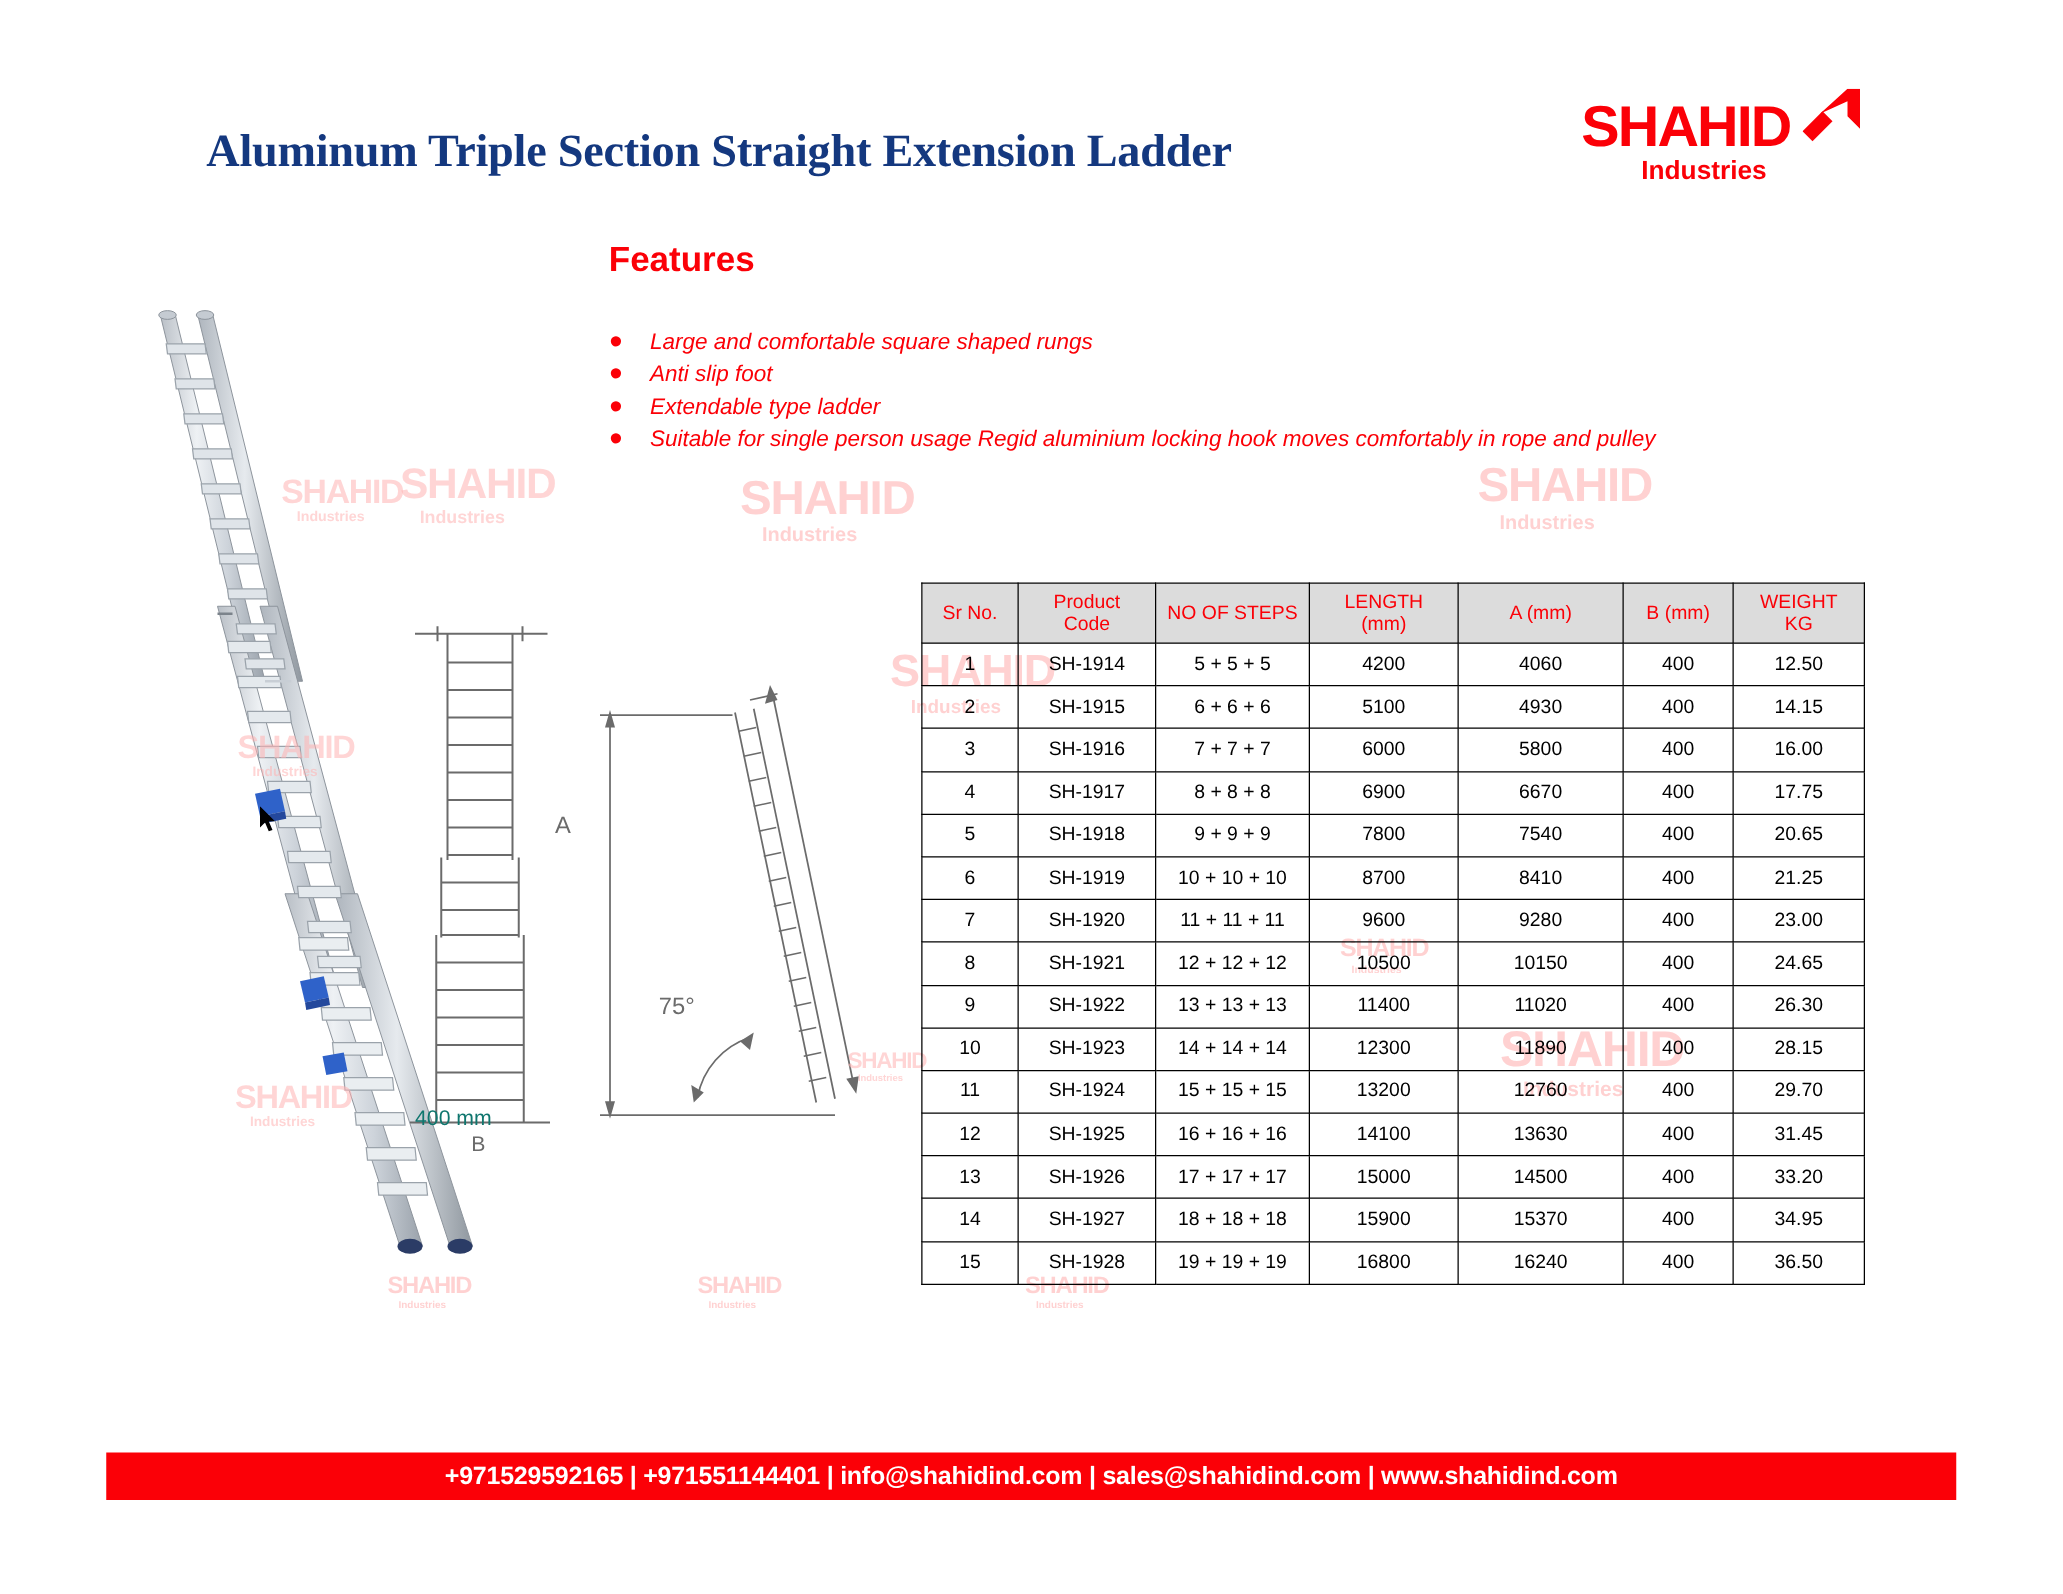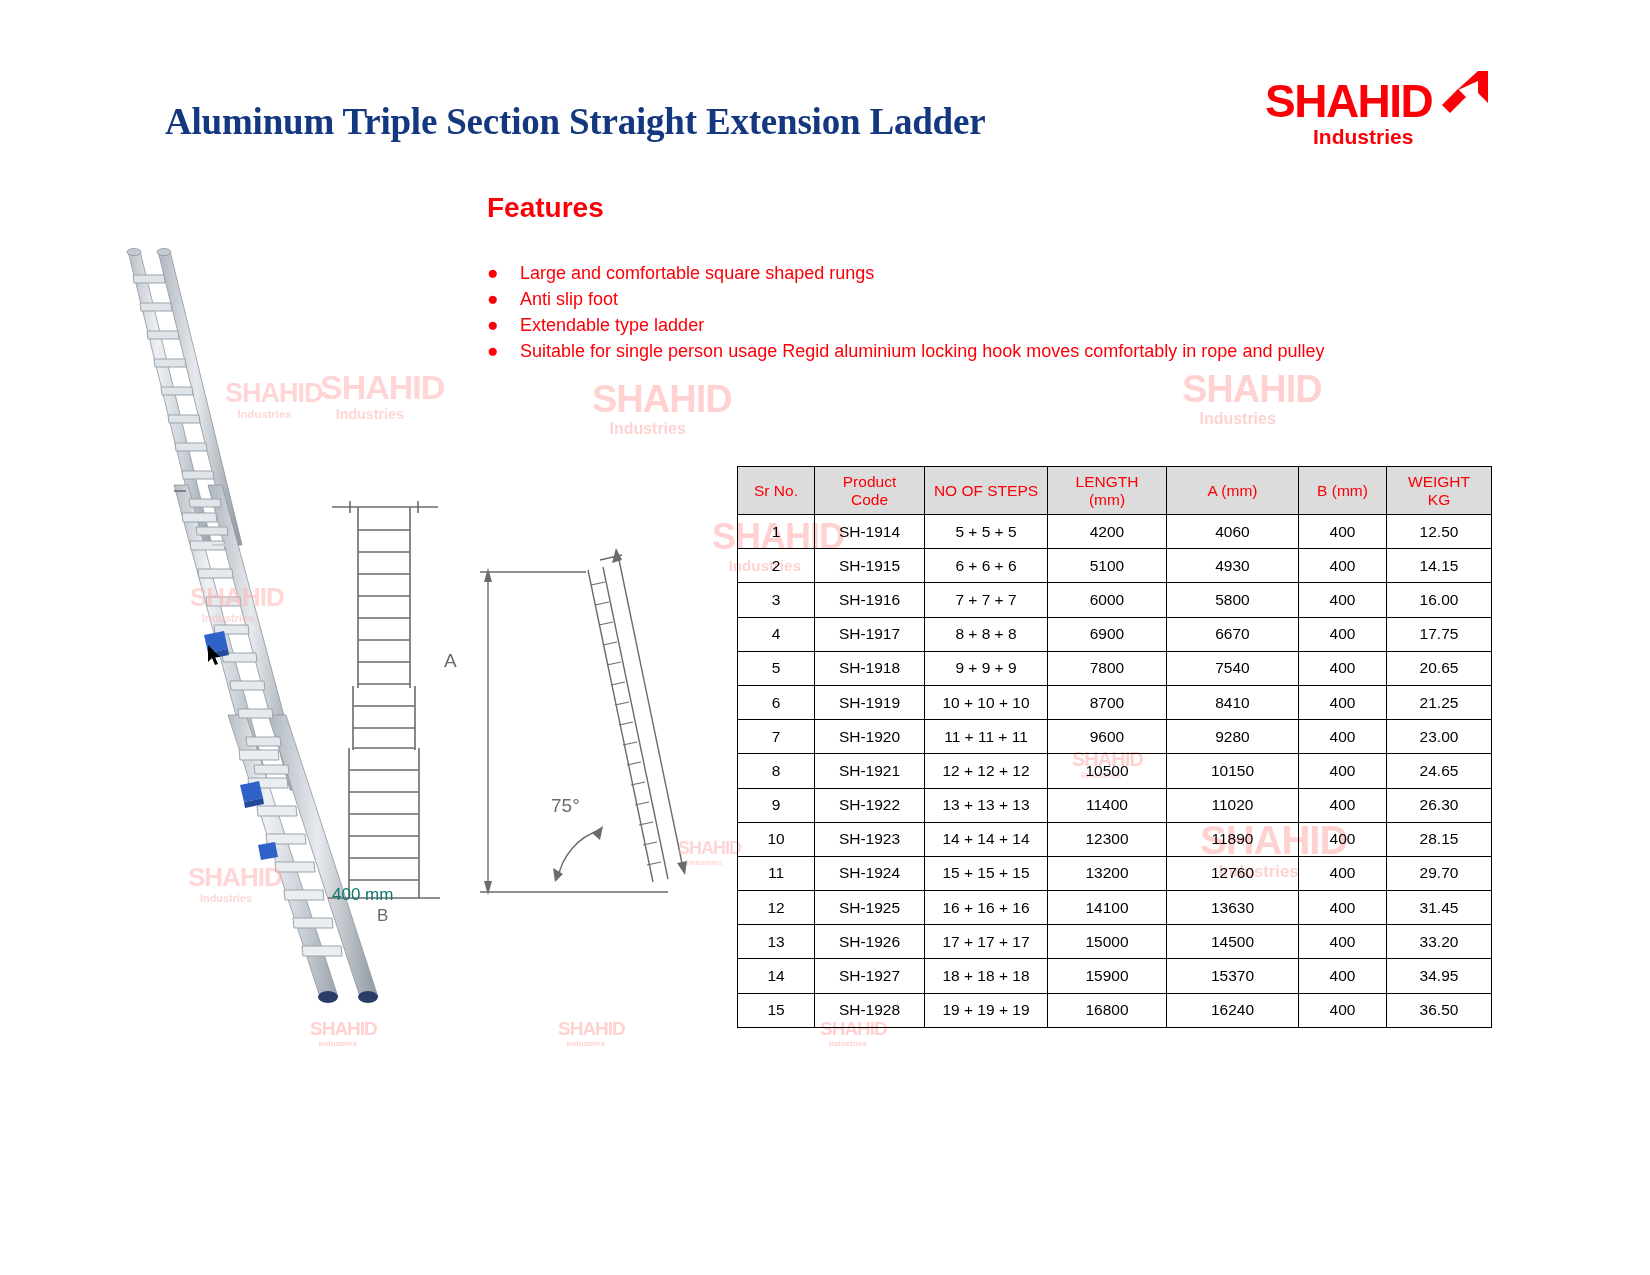--- a/index.html
+++ b/index.html
@@ -33,21 +33,21 @@
   .logo-arrow { position:absolute; right:-3px; top:-7px; }
 
   
   .features-head {
     position:absolute; left:487px; top:192px;
     font-size:28px; font-weight:bold; color:#fb0007;
   }
   .features-list { position:absolute; left:487px; top:262px; }
   .feature-row { display:flex; align-items:flex-start; height:24px; margin-bottom:2px; }
   .feature-bullet { width:33px; color:#fb0007; font-size:19px; line-height:21px; }
-  .feature-text { color:#fb0007; font-size:18px; line-height:22px; white-space:nowrap; }
+  .feature-text { color:#fb0007; font-size:18px; line-height:22px; white-space:nowrap;font-style:italic; }
 
   
   .wm { position:absolute; color:#ffb3b3; font-weight:bold; pointer-events:none;
         font-family:"Liberation Sans", sans-serif; user-select:none; }
   .wm .w1 { font-size:inherit; letter-spacing:-1px; display:block; }
   .wm .w2 { font-size:0.42em; display:block; margin-left:1.1em; margin-top:-0.08em; }
 
   
   .spec-table {
     position:absolute; left:737px; top:466px;
@@ -281,21 +281,21 @@
       <polygon points="245,375 237,363 247,361" fill="#6b6b6b" stroke="none"></polygon>
 
       <line x1="160" y1="60" x2="182" y2="55"></line>
 
       <path d="M 118 378 A 62 62 0 0 1 160 330" stroke="#6b6b6b" stroke-width="1.4" fill="none"></path>
       <polygon points="163,326 152,333 160,340" fill="#6b6b6b" stroke="none"></polygon>
       <polygon points="115,382 113,368 123,374" fill="#6b6b6b" stroke="none"></polygon>
     </g>
   </svg>
   <div style="position:absolute;left:444px;top:650px;font-size:19px;color:#6b6b6b;">A</div>
-  <div style="position:absolute;left:527px;top:795px;font-size:19px;color:#6b6b6b;margin-left:24px;">75°</div>
+  <div style="position:absolute;left:527px;top:795px;font-size:19px;color:#6b6b6b;">75°</div>
 
   <div class="wm" style="left:225px;top:378px;font-size:27px;opacity:.55;">
     <span class="w1">SHAHID</span>
       <span class="w2">Industries</span>
   </div>
   <div class="wm" style="left:320px;top:368px;font-size:34px;opacity:.55;">
     <span class="w1">SHAHID</span>
       <span class="w2">Industries</span>
   </div>
   <div class="wm" style="left:592px;top:378px;font-size:38px;opacity:.6;">
@@ -487,14 +487,17 @@
         <td>SH-1928</td>
         <td>19 + 19 + 19</td>
         <td>16800</td>
         <td>16240</td>
         <td>400</td>
         <td>36.50</td>
       </tr>
     </tbody>
   </table>
 
+  <div class="footer">
+    <span class="footer-text">+971529592165 | +971551144401 | info@shahidind.com | sales@shahidind.com | www.shahidind.com</span>
+  </div>
 
 </div>
 
 </body></html>

